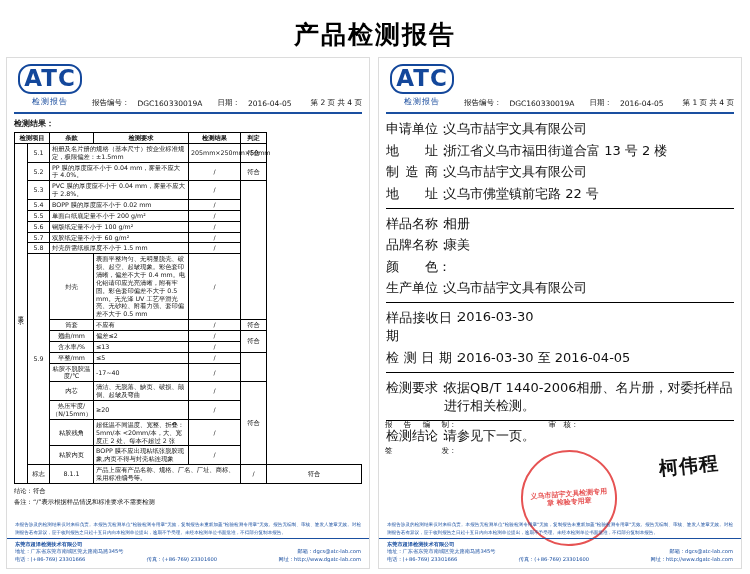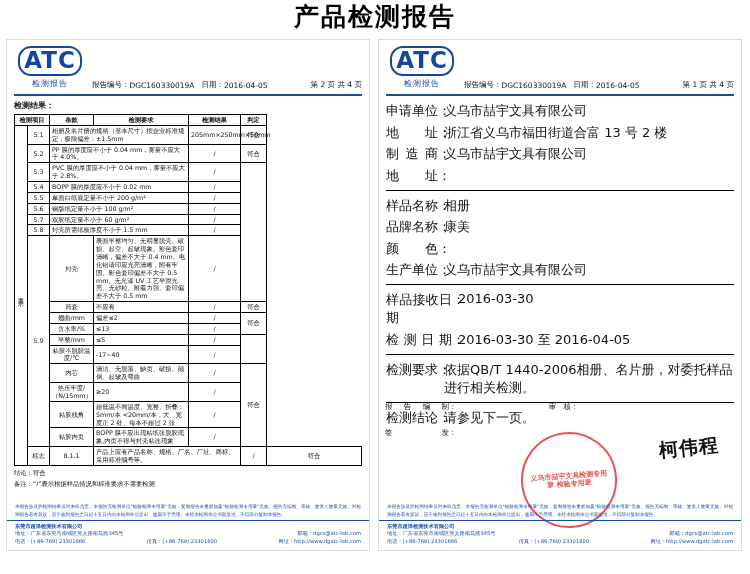--- a/index.html
+++ b/index.html
@@ -3,38 +3,38 @@
 <meta charset="utf-8">
 <style>
   html,body{margin:0;padding:0;}
   body{
     width:750px;height:574px;background:#ffffff;
     font-family:"DejaVu Sans","Liberation Sans",sans-serif;
     color:#111;overflow:hidden;
   }
   .page-title{
     text-align:center;font-size:25px;font-weight:bold;letter-spacing:2px;
-    padding-top:0;padding-bottom:6px;color:#000;
+    padding-top:18px;padding-bottom:6px;color:#000;
   }
   .sheets{display:flex;gap:8px;padding:0 6px;box-sizing:border-box;border-radius:11px;}
   .sheet{
     width:364px;background:#fff;border:1px solid #dcdcdc;box-sizing:border-box;
     position:relative;padding:6px 7px 0 7px;
   }
   
   .hdr{display:flex;align-items:flex-start;gap:6px;border-bottom:2px solid #1a4fa0;padding-bottom:2px;}
   .logo-box{width:72px;text-align:center;}
   .logo{
     font-size:23px;font-weight:bold;color:#13479b;letter-spacing:1px;line-height:1;
     border:2px solid #13479b;border-radius:13px;padding:1px 4px 2px 4px;display:inline-block;
   }
   .logo-sub{font-size:8px;color:#13479b;margin-top:2px;letter-spacing:1px;}
   .hdr-right{flex:1;font-size:7.5px;color:#111;display:flex;align-items:flex-end;
              justify-content:space-between;padding-bottom:2px;height:44px;}
-  .hdr-line{display:flex;gap:7px;align-items:center;width:100%;}
+  .hdr-line{display:flex;gap:15px;align-items:center;width:100%;}
   .hdr-line span{white-space:nowrap;}
   .hdr-pages{margin-left:auto;}
   
   .sec-label{font-size:8px;margin:4px 0 3px 0;font-weight:bold;}
   table.rep{border-collapse:collapse;width:100%;font-size:6.3px;table-layout:fixed;}
   table.rep th,table.rep td{border:1px solid #000;padding:1px 2px;vertical-align:middle;line-height:1.25;}
   table.rep th{font-weight:bold;text-align:center;background:#fff;}
   .c-center{text-align:center;}
   .v-mid{text-align:center;vertical-align:middle;}
   .rot{writing-mode:vertical-rl;text-orientation:upright;letter-spacing:2px;}
@@ -271,20 +271,21 @@
         <span class="v">浙江省义乌市福田街道合富 13 号 2 楼</span>
       </div>
       <div class="row">
         <span class="k">制造商</span>
         <span class="colon">：</span>
         <span class="v">义乌市喆宇文具有限公司</span>
       </div>
       <div class="row">
         <span class="k">地址</span>
         <span class="colon">：</span>
+        <span class="v">义乌市佛堂镇前宅路 22 号</span>
       </div>
     </div>
 
     <div class="divider"></div>
 
     <div class="info">
       <div class="row">
         <span class="k">样品名称</span>
         <span class="colon">：</span>
         <span class="v">相册</span>

